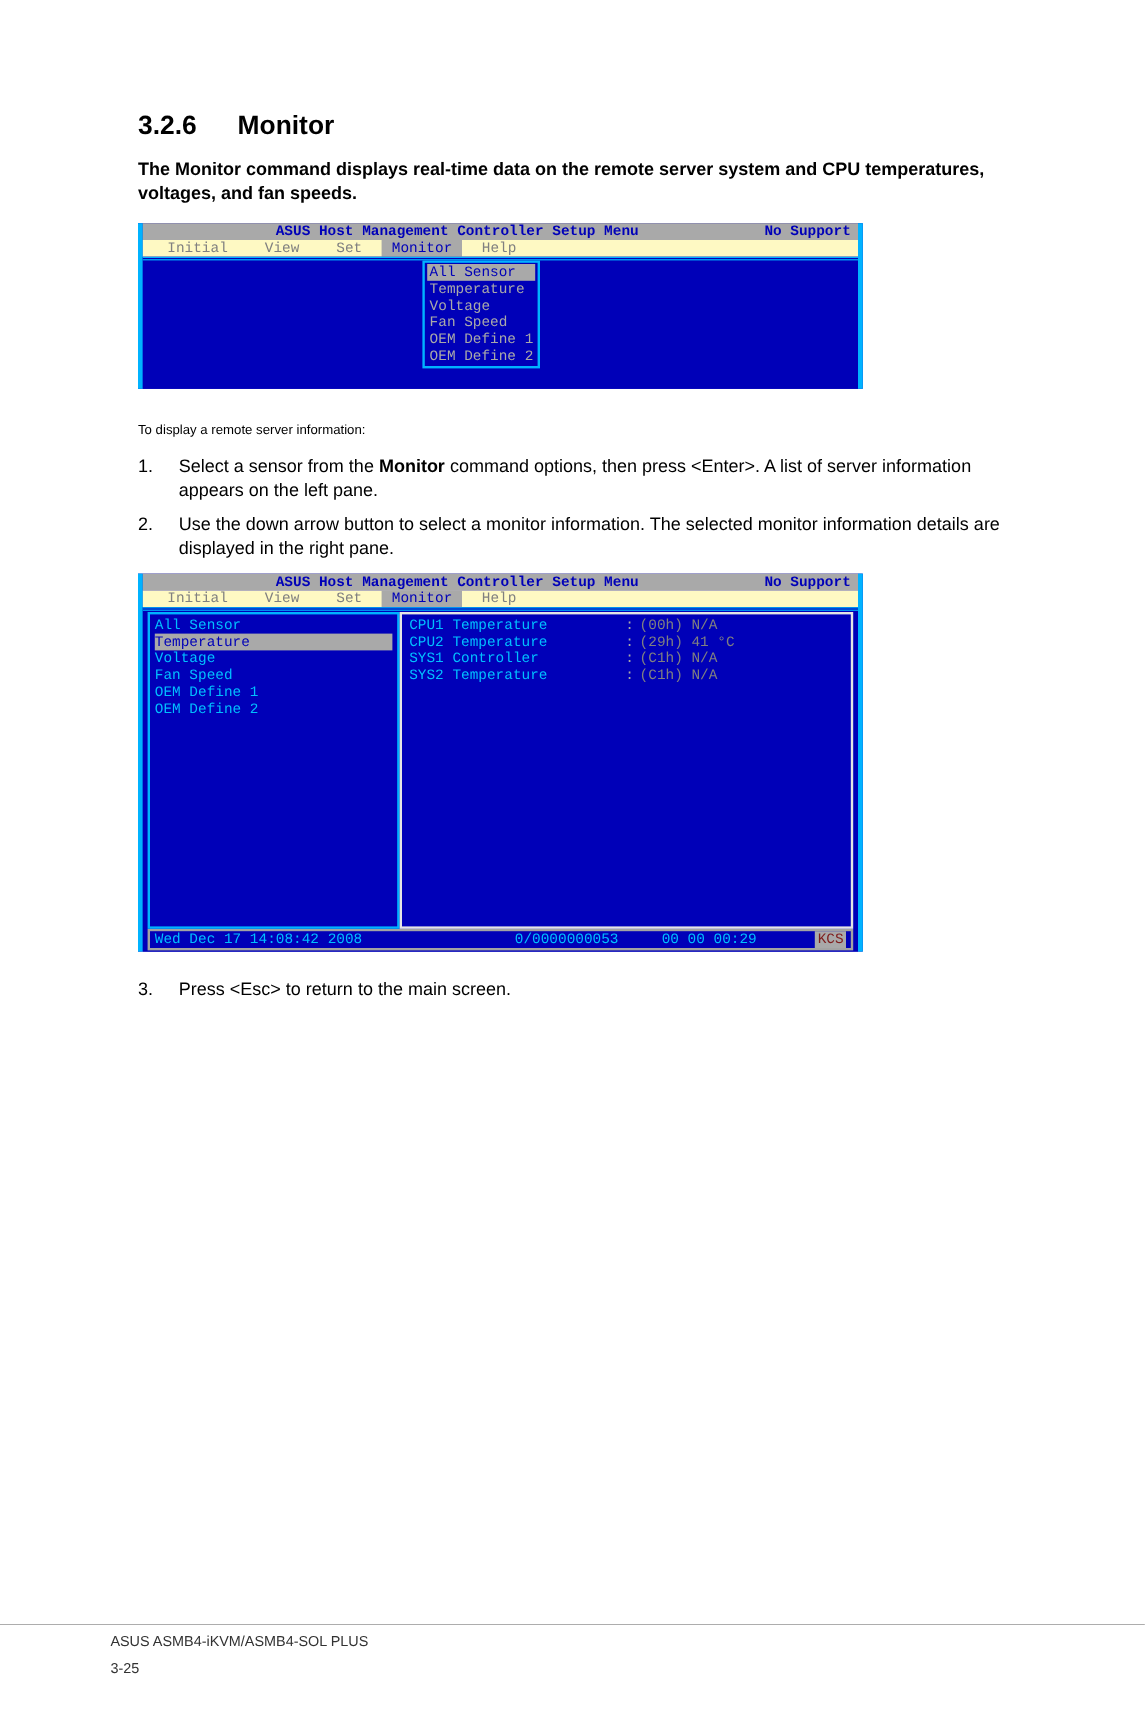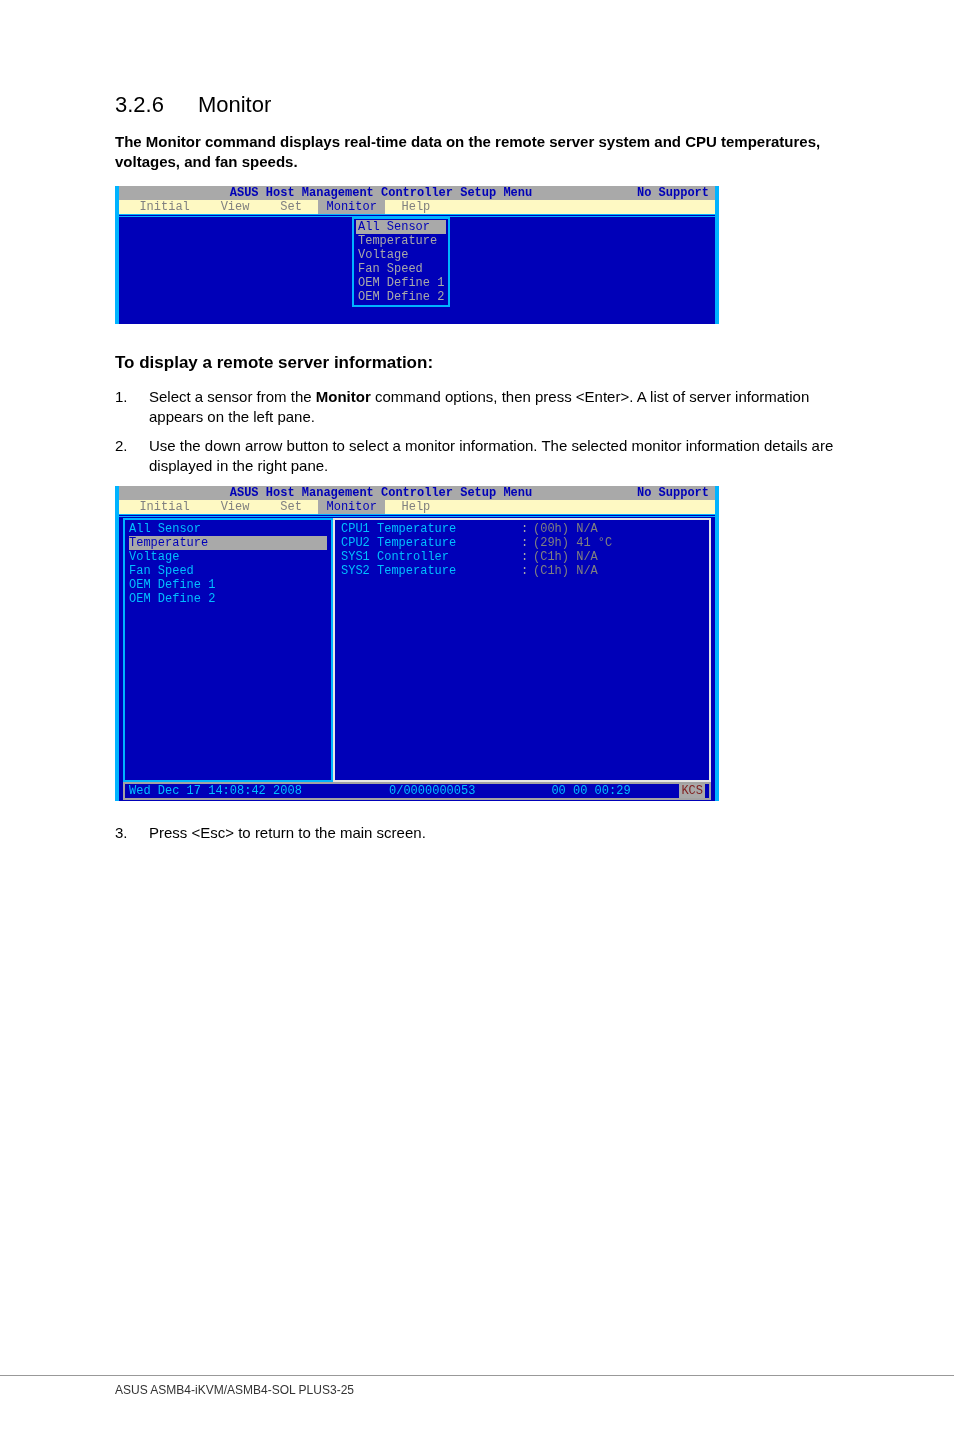--- a/index.html
+++ b/index.html
@@ -7,21 +7,21 @@
     font-family: Arial, Helvetica, sans-serif;
     background: #fff;
     color: #000;
     width: 954px;
     margin: 0 auto;
     padding: 90px 105px 0 115px;
     font-size: 15px;
     line-height: 1.35;
   }
   .section-heading {
-    font-weight: normal;
+    font-weight: bold;
     font-size: 22px;
     margin-bottom: 12px;
   }
   .sec-num { margin-right: 34px; }
   .intro { margin-bottom: 14px; font-weight: bold; }
 
   
   .term {
     width: 604px;
     font-family: "Courier New", monospace;
@@ -82,22 +82,22 @@
     color: #0000b8;
   }
 
   .term1-body {
     height: 110px;
     border-top: 3px double #00b3ff;
   }
   .term1 { margin-bottom: 28px; }
 
   .subheading {
-    font-weight: bold;
-    font-size: 17px;
+    font-weight: normal;
+    font-size: 11px;
     margin-bottom: 12px;
   }
   ol.steps { list-style: none; margin-bottom: 10px; }
   ol.steps li { display: flex; margin-bottom: 8px; }
   ol.steps li .num { width: 34px; flex-shrink: 0; }
   ol.steps li .txt { flex: 1; }
 
   
   .term2-body {
     border-top: 3px double #00b3ff;
@@ -133,41 +133,42 @@
   .right-pane .rp-val { color: #808080; }
   .statusbar {
     border: 2px solid #a3a3a3;
     display: flex;
     padding: 0 4px;
     line-height: 14px;
     color: #00bfff;
     white-space: pre;
   }
   .statusbar .sb-left { flex: 0 0 260px; }
-  .statusbar .sb-mid { flex: 1; text-align: left; }
+  .statusbar .sb-mid { flex: 1; text-align: left; margin-left: 40px; }
   .statusbar .sb-time { flex: 0 0 120px; text-align: left; }
   .statusbar .sb-mode {
     background: #a9a9a9;
     color: #7f1d1d;
     padding: 0 2px;
     margin-left: 8px;
   }
 
   .footer {
     position: fixed;
     bottom: 40px;
     width: 954px;
     left: 50%;
     transform: translateX(-50%);
-    padding: 0 105px 0 115px;
-    display: flex;
-    justify-content: flex-start;
+    padding: 0 105px 0 92px;
+    display: flex;
+    justify-content: space-between;
     font-size: 12px;
     border-top: 1px solid #999;
     color: #333;
+    flex-direction: column;
   }
   .footer > div { padding-top: 6px; }
 </style>
 </head>
 <body>
 
 <h2 class="section-heading">
   <span class="sec-num">3.2.6</span><span>Monitor</span>
 </h2>
 

